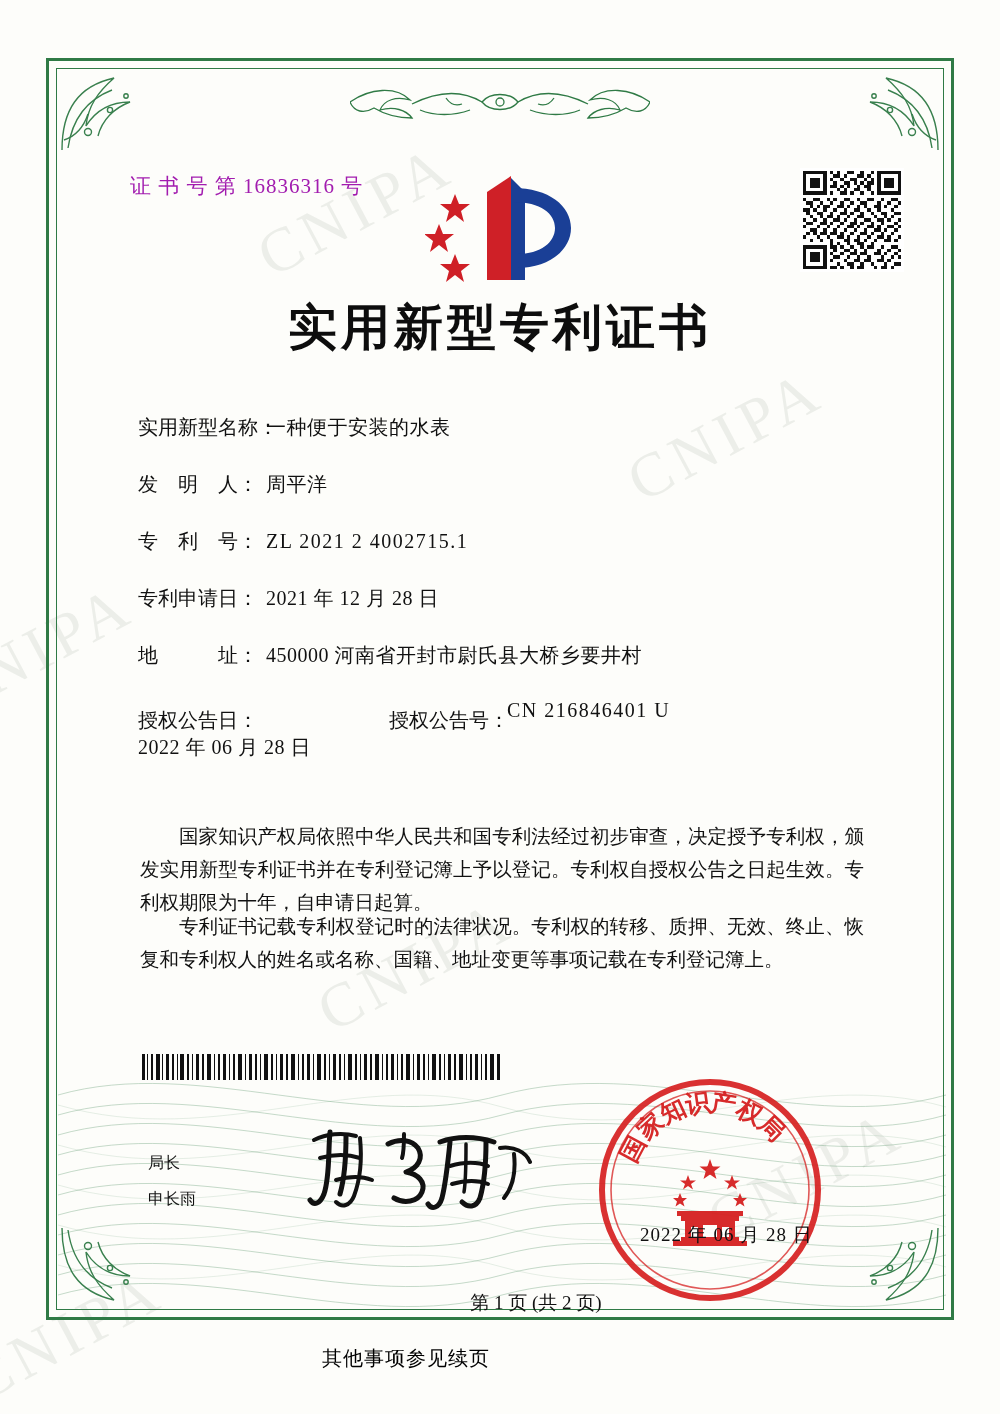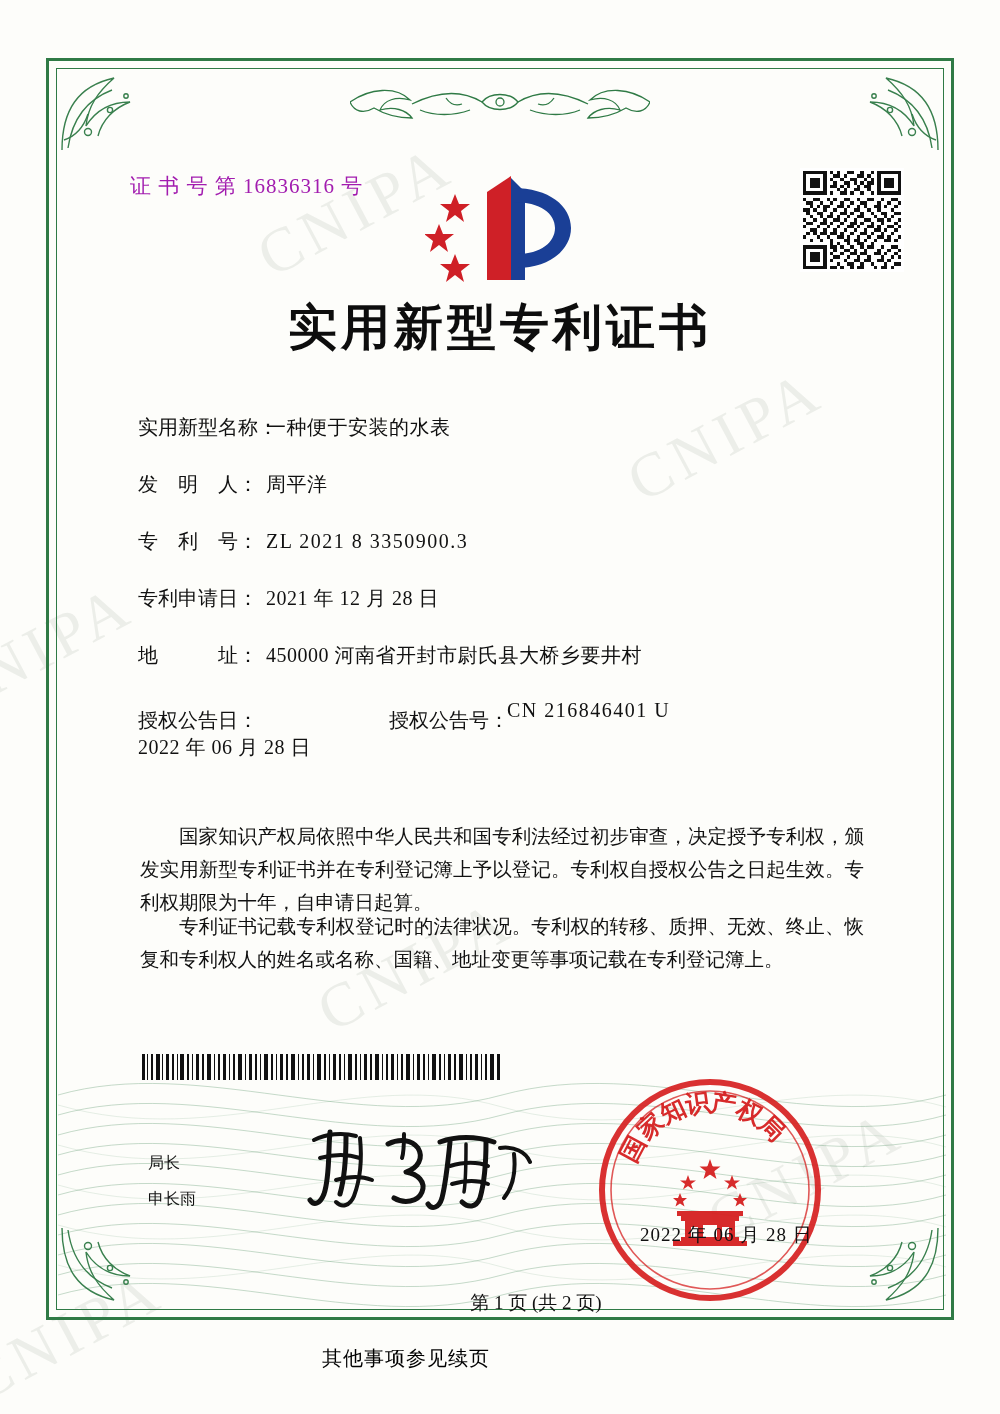--- a/index.html
+++ b/index.html
@@ -570,21 +570,21 @@
     <div class="frow">
       <span class="flabel">实用新型名称：</span>
       <span class="fvalue">一种便于安装的水表</span>
     </div>
     <div class="frow">
       <span class="flabel">发　明　人：</span>
       <span class="fvalue">周平洋</span>
     </div>
     <div class="frow">
       <span class="flabel">专　利　号：</span>
-      <span class="fvalue mono">ZL 2021 8 3350900.3</span>
+      <span class="fvalue mono">ZL 2021 2 4002715.1</span>
     </div>
     <div class="frow">
       <span class="flabel">专利申请日：</span>
       <span class="fvalue">2021 年 12 月 28 日</span>
     </div>
     <div class="frow">
       <span class="flabel">地　　　址：</span>
       <span class="fvalue">450000 河南省开封市尉氏县大桥乡要井村</span>
     </div>
     <div class="frow pair">

